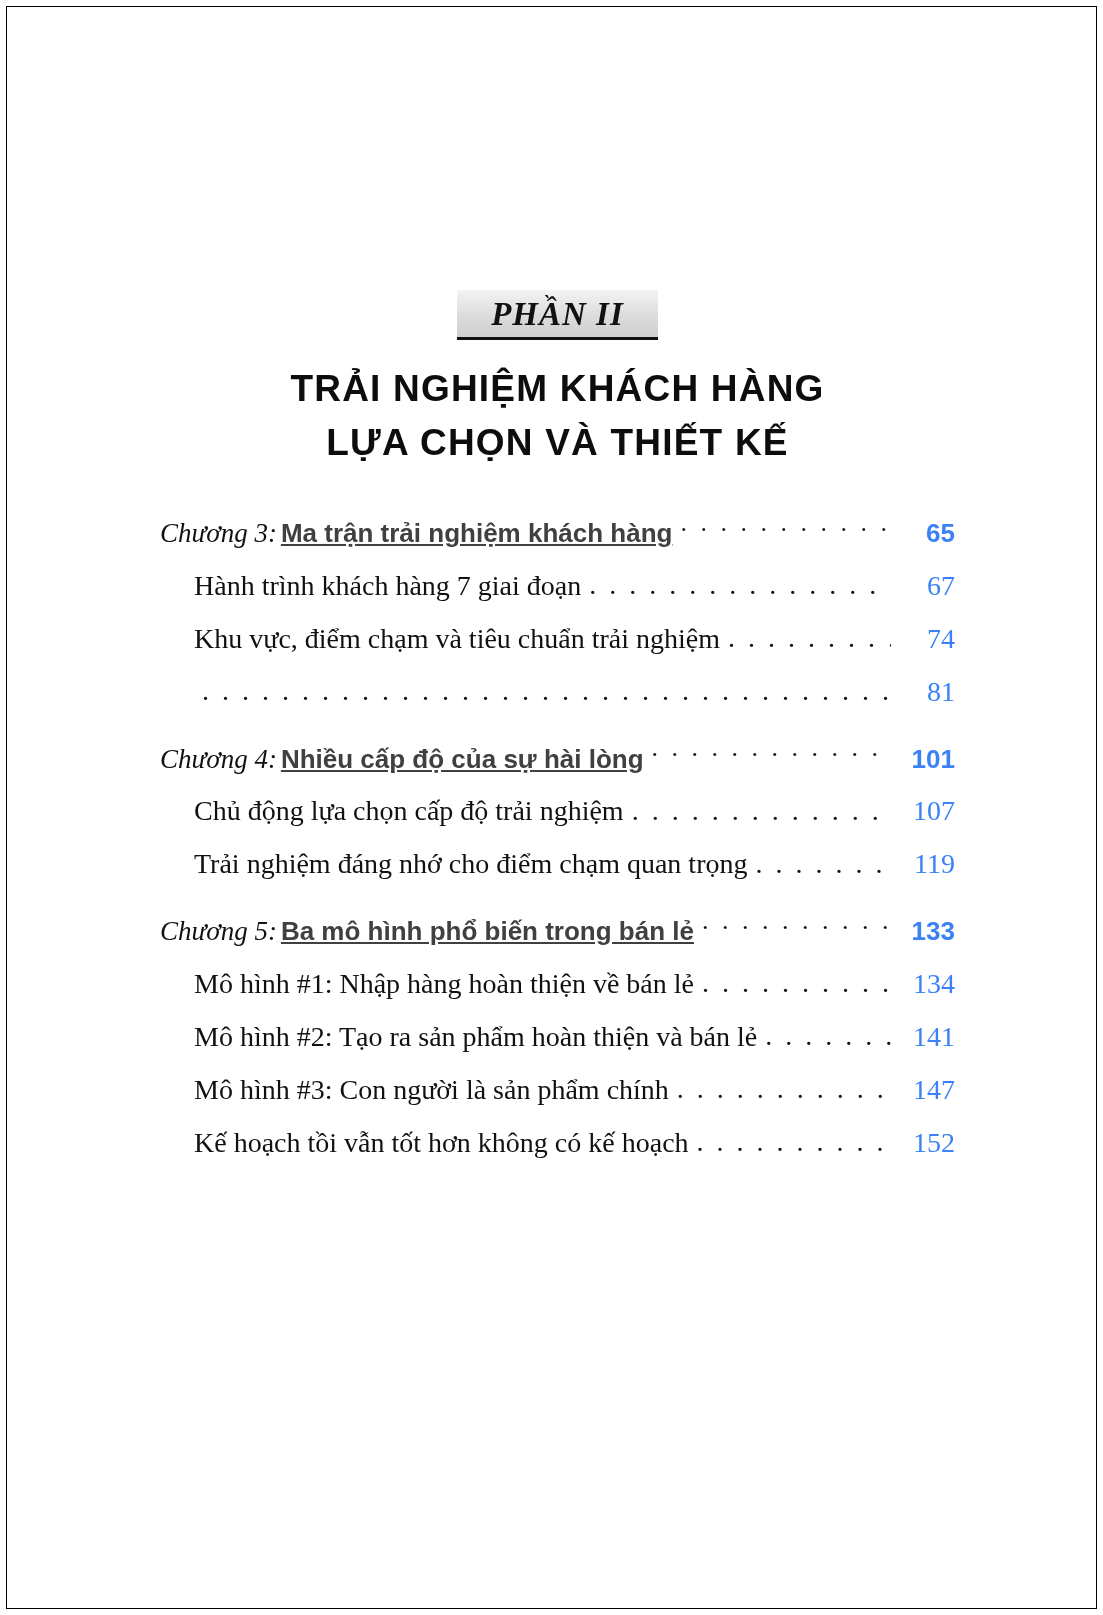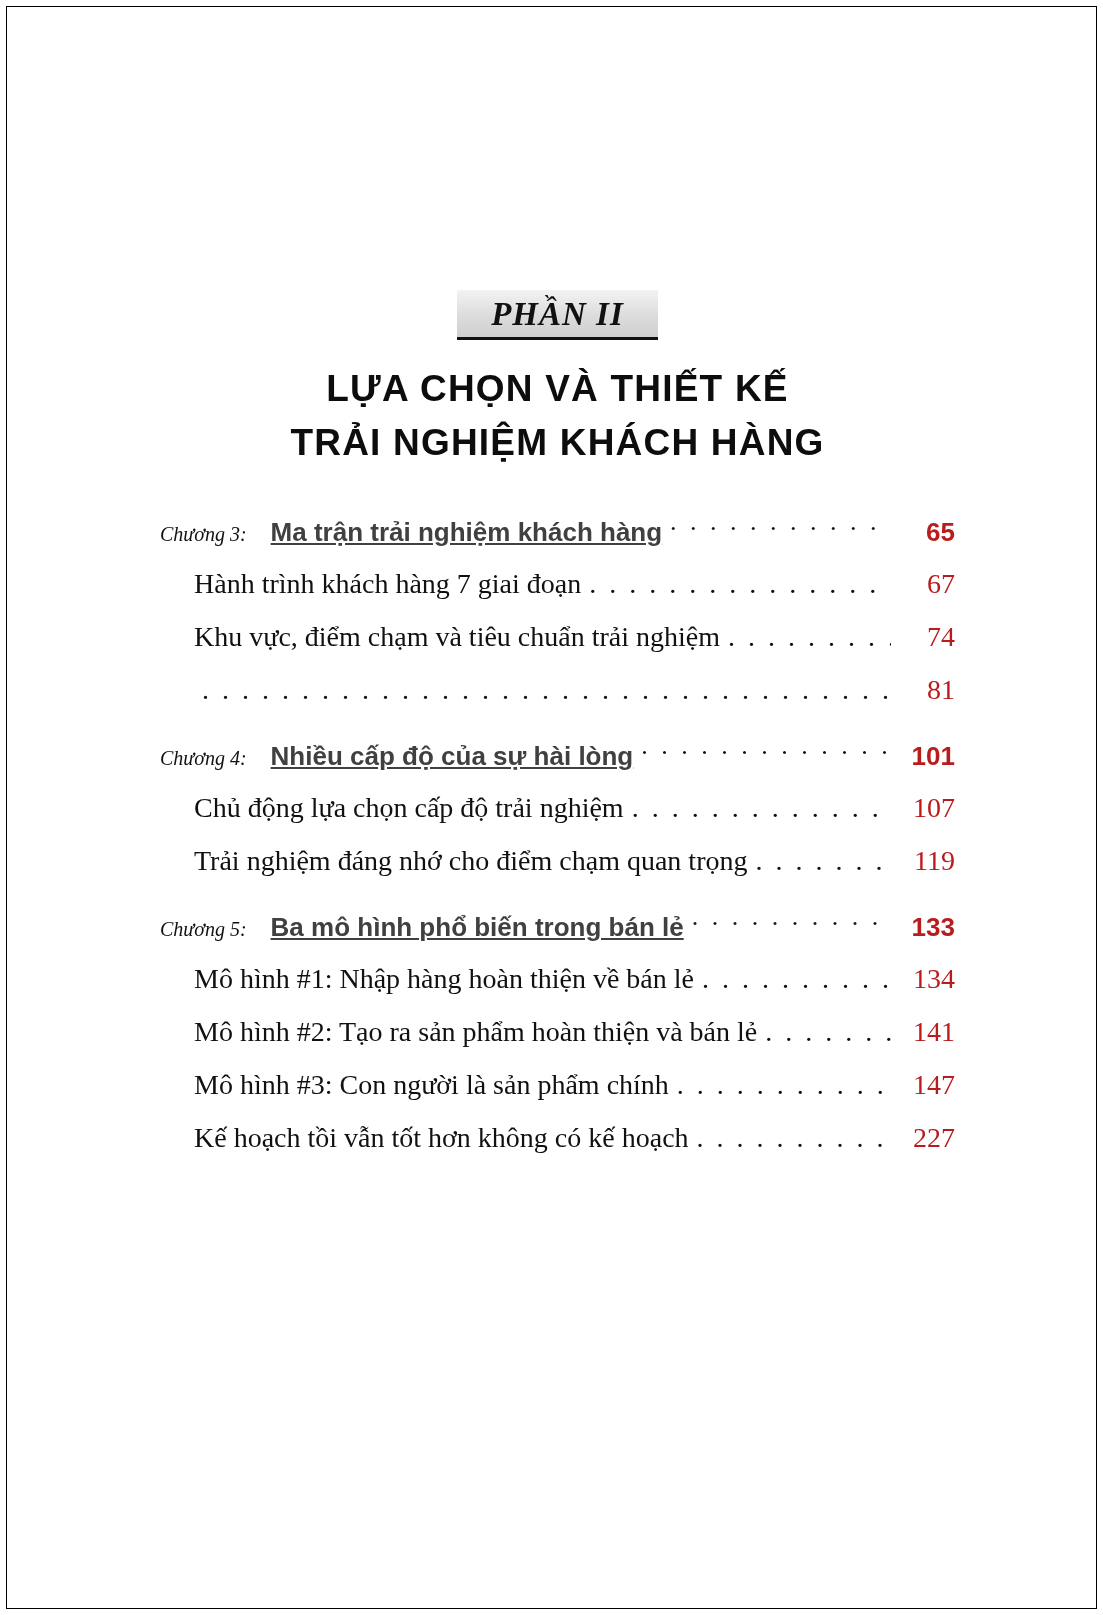--- a/index.html
+++ b/index.html
@@ -72,23 +72,23 @@
   .chapter-row {
     display: flex;
     align-items: baseline;
     font-size: 27px;
     line-height: 1.5;
     white-space: nowrap;
   }
   .chapter-label {
     font-family: "Liberation Serif", serif;
     font-style: italic;
-    font-size: 20px;
-    color: #111;
-    padding-right: 24px;
+    font-size: 27px;
+    color: #111;
+    padding-right: 4px;
   }
   .chapter-title {
     font-family: "Liberation Sans", sans-serif;
     font-weight: bold;
     font-size: 26px;
     color: #404040;
     text-decoration: underline;
   }
   .sub-row {
     display: flex;
@@ -118,21 +118,21 @@
     bottom: 0.02em;
     white-space: nowrap;
     font-family: "Liberation Serif", serif;
     font-size: 28px;
     letter-spacing: 1.5px;
     color: #111;
   }
   .page-num {
     font-family: "Liberation Serif", serif;
     font-size: 28px;
-    color: #b91c1c;
+    color: #3b82f6;
     min-width: 58px;
     text-align: right;
   }
   .chapter-row .page-num {
     font-family: "Liberation Sans", sans-serif;
     font-weight: bold;
     font-size: 26px;
   }
   .chapter-row .leader::after {
     font-size: 26px;
@@ -148,22 +148,22 @@
 </head>
 <body>
 
 <div class="page-border"></div>
 
 <div class="content">
 
   <div class="part-wrap">
     <div class="part-tag">PHẦN II</div>
     <div class="part-title">
+      <div>TRẢI NGHIỆM KHÁCH HÀNG</div>
       <div>LỰA CHỌN VÀ THIẾT KẾ</div>
-      <div>TRẢI NGHIỆM KHÁCH HÀNG</div>
     </div>
   </div>
 
   <div class="toc">
 
     <div class="chapter-block">
       <div class="chapter-row">
         <span class="chapter-label">Chương 3:</span>
         <span class="chapter-title">Ma trận trải nghiệm khách hàng</span>
         <span class="leader"></span>
@@ -222,19 +222,19 @@
         <span class="page-num">141</span>
       </div>
       <div class="sub-row">
         <span class="sub-title">Mô hình #3: Con người là sản phẩm chính</span>
         <span class="leader"></span>
         <span class="page-num">147</span>
       </div>
       <div class="sub-row">
         <span class="sub-title">Kế hoạch tồi vẫn tốt hơn không có kế hoạch</span>
         <span class="leader"></span>
-        <span class="page-num">227</span>
+        <span class="page-num">152</span>
       </div>
     </div>
 
 
   </div>
 </div>
 
 </body></html>

